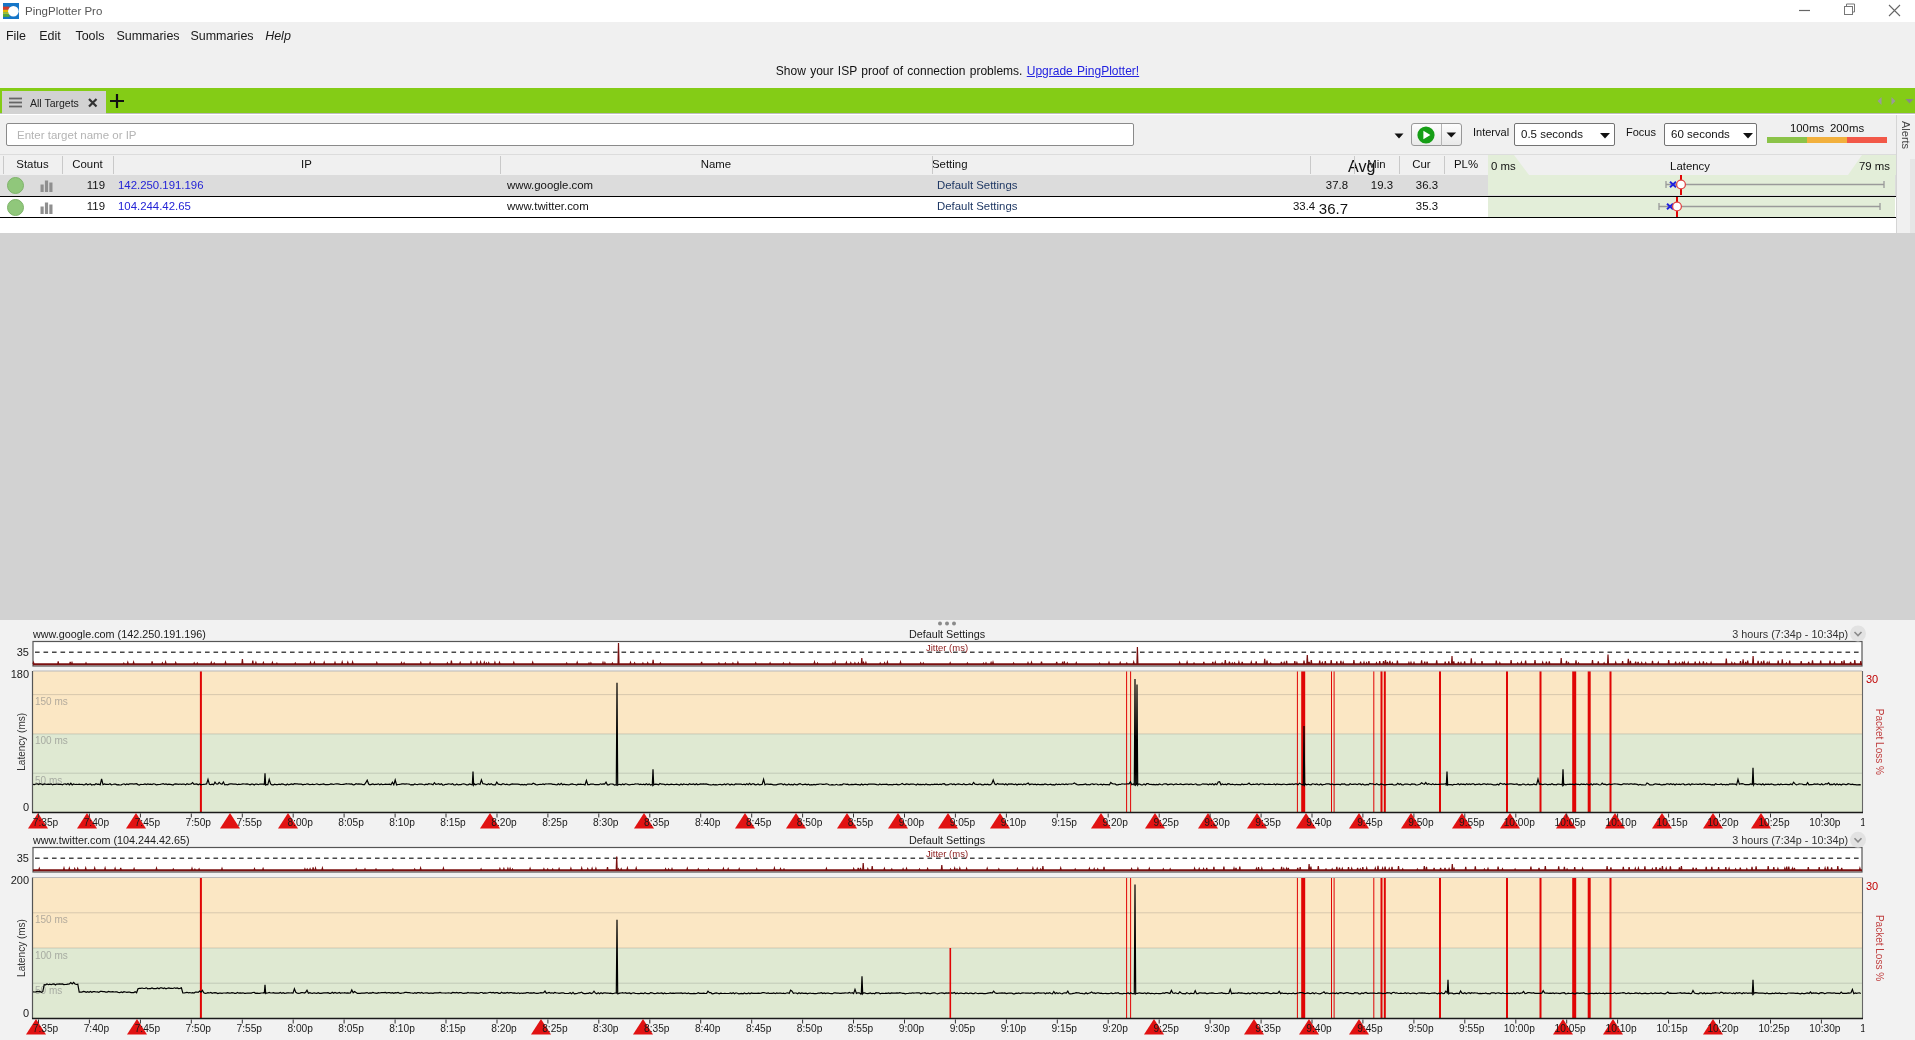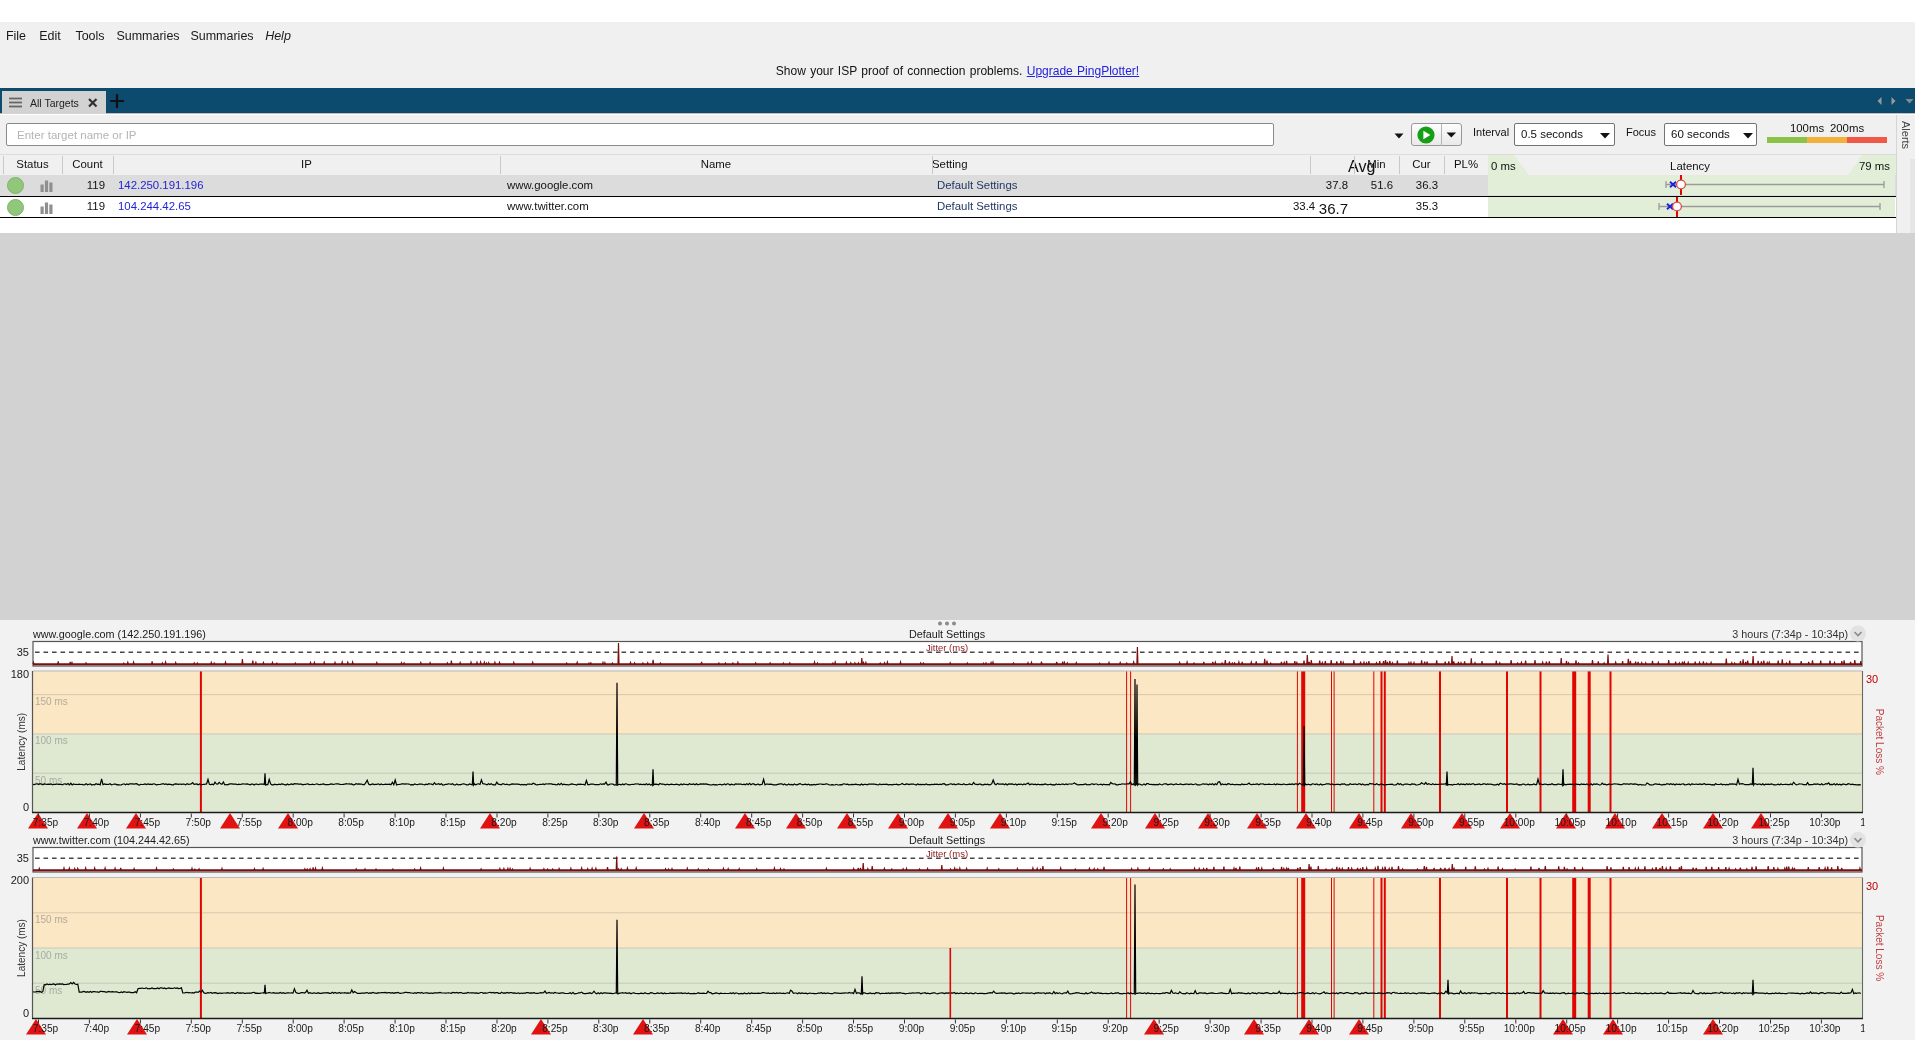--- a/index.html
+++ b/index.html
@@ -2,31 +2,48 @@
 <html><head><meta charset="utf-8"><title>PingPlotter Pro</title>
 <style>
   html,body{margin:0;padding:0;background:#fff;}
   *{box-sizing:border-box;}
   body{font-family:"Liberation Sans", sans-serif;-webkit-font-smoothing:antialiased;}
   .abs{position:absolute;}
   #win{position:relative;width:1915px;height:1040px;overflow:hidden;background:#fff;}
 </style></head><body>
 <div id="win">
 
+<div class="abs" style="left:0;top:0;width:1915px;height:22px;background:#fff;">
+ <svg class="abs" style="left:3px;top:3px" width="16" height="16">
+   <rect width="16" height="16" fill="#1576c8"></rect>
+   <rect x="0" y="3.6" width="6.5" height="3.2" fill="#d63a2a"></rect>
+   <rect x="0" y="6.8" width="6.5" height="2.4" fill="#e8b800"></rect>
+   <rect x="0" y="9.2" width="6.5" height="2.2" fill="#a6c52e"></rect>
+   <rect x="0" y="11.4" width="6.5" height="2.4" fill="#5aaa32"></rect>
+   <circle cx="10.4" cy="8.3" r="5.3" fill="#fff"></circle>
+ </svg>
+ <div class="abs" style="left:25px;top:4.5px;font-size:11.5px;color:#555;">PingPlotter Pro</div>
+ <svg class="abs" style="left:1795px;top:0" width="120" height="22">
+   <line x1="4" y1="10.5" x2="15" y2="10.5" stroke="#666" stroke-width="1.2"></line>
+   <rect x="49.5" y="6.5" width="8" height="8" fill="none" stroke="#777" stroke-width="1"></rect>
+   <path d="M51.5 6.5 v-2.5 h8 v8 h-2.5" fill="none" stroke="#777" stroke-width="1"></path>
+   <path d="M94 5 l11 11 M105 5 l-11 11" stroke="#666" stroke-width="1.1"></path>
+ </svg>
+</div>
 <div class="abs" style="left:0;top:22px;width:1915px;height:66px;background:#f0f0f0;">
       <div class="abs" style="left:16px;top:7px;width:80px;margin-left:-40px;text-align:center;font-size:12.5px;color:#1a1a1a;">File</div>
       <div class="abs" style="left:50px;top:7px;width:80px;margin-left:-40px;text-align:center;font-size:12.5px;color:#1a1a1a;">Edit</div>
       <div class="abs" style="left:90px;top:7px;width:80px;margin-left:-40px;text-align:center;font-size:12.5px;color:#1a1a1a;">Tools</div>
       <div class="abs" style="left:148px;top:7px;width:80px;margin-left:-40px;text-align:center;font-size:12.5px;color:#1a1a1a;">Summaries</div>
       <div class="abs" style="left:222px;top:7px;width:80px;margin-left:-40px;text-align:center;font-size:12.5px;color:#1a1a1a;">Summaries</div>
       <div class="abs" style="left:278px;top:7px;width:80px;margin-left:-40px;text-align:center;font-size:12.5px;color:#1a1a1a;font-style:italic;">Help</div>
 <div class="abs" style="left:0;top:42px;width:1915px;height:18px;text-align:center;font-size:12px;color:#111;word-spacing:1px;">Show your ISP proof of connection problems.&nbsp;<a style="color:#2222e0;text-decoration:underline;">Upgrade PingPlotter!</a></div>
     </div>
 
-<div class="abs" style="left:0;top:88px;width:1915px;height:26px;background:#0c4a6e;border-bottom:1px solid #bdbdbd;text-align:right;">
+<div class="abs" style="left:0;top:88px;width:1915px;height:26px;background:#84cc16;border-bottom:1px solid #bdbdbd;text-align:right;">
  <div class="abs" style="left:2px;top:3px;width:104px;height:23px;background:#d2d2d2;">
    <svg class="abs" style="left:7px;top:6px" width="14" height="11">
      <line x1="0" y1="1.5" x2="13" y2="1.5" stroke="#666" stroke-width="1.8"></line>
      <line x1="0" y1="5.5" x2="13" y2="5.5" stroke="#666" stroke-width="1.8"></line>
      <line x1="0" y1="9.5" x2="13" y2="9.5" stroke="#666" stroke-width="1.8"></line>
    </svg>
    <div class="abs" style="left:28px;top:5.5px;font-size:10.5px;color:#222;">All Targets</div>
    <svg class="abs" style="left:85px;top:6px" width="12" height="12">
           <path d="M2 2 L9.5 9.5 M9.5 2 L2 9.5" stroke="#333" stroke-width="2.2"></path>
         </svg>
@@ -35,21 +52,21 @@
         <path d="M8 1 V15 M1 8 H15" stroke="#111" stroke-width="2.2"></path>
       </svg>
  <svg class="abs" style="left:1874px;top:7px" width="41px" height="12">
    <path d="M7.5 2 L3.5 6 L7.5 10 z" fill="#9a9a9a"></path>
    <path d="M17.5 2 L21.5 6 L17.5 10 z" fill="#9a9a9a"></path>
    <path d="M31.5 4 l4 4.5 l4 -4.5 z" fill="#888"></path>
  </svg>
 </div>
 
 <div class="abs" style="left:0;top:115px;width:1915px;height:40px;background:#f0f0f0;border-bottom:1px solid #dcdcdc;">
- <div class="abs" style="left:6px;top:8px;width:1268px;height:22.5px;background:#fff;border:1px solid #8a8a8a;border-radius:2px;">
+ <div class="abs" style="left:6px;top:8px;width:1128px;height:22.5px;background:#fff;border:1px solid #8a8a8a;border-radius:2px;">
    <div class="abs" style="left:10px;top:4.5px;font-size:11.5px;color:#b4b4b4;">Enter target name or IP</div>
    <svg class="abs" style="left:1386px;top:8px" width="12" height="8">
           <path d="M1.5 1.5 l4.5 5 l4.5 -5 z" fill="#111"></path>
         </svg>
  </div>
  <div class="abs" style="left:1411px;top:7.5px;width:51px;height:23.5px;background:linear-gradient(#fdfdfd,#e9e9e9);border:1px solid #989898;border-radius:3px;">
    <svg class="abs" style="left:5px;top:2.5px" width="18" height="18">
      <circle cx="9" cy="9" r="8.6" fill="#169e16"></circle>
      <path d="M6.4 4.8 L13.4 9 L6.4 13.2 z" fill="#fff"></path>
    </svg>
@@ -117,21 +134,21 @@
       <svg class="abs" style="left:40px;top:5px" width="14" height="12">
         <rect x="0.5" y="4.5" width="3.2" height="7.5" fill="#8f8f8f"></rect>
         <rect x="4.9" y="0.5" width="3.2" height="11.5" fill="#8f8f8f"></rect>
         <rect x="9.3" y="2.5" width="3.2" height="9.5" fill="#8f8f8f"></rect>
       </svg>
       <div class="abs" style="left:0;top:3.5px;width:105px;text-align:right;font-size:11.4px;color:#111;">119</div>
       <div class="abs" style="left:118px;top:3.5px;font-size:11.4px;color:#2323d6;">142.250.191.196</div>
       <div class="abs" style="left:507px;top:3.5px;font-size:11.4px;color:#111;">www.google.com</div>
       <div class="abs" style="left:937px;top:3.5px;font-size:11.4px;color:#1f3864;">Default Settings</div>
       <div class="abs" style="left:1248px;top:3.5px;width:100px;text-align:right;font-size:11.4px;color:#111;">37.8</div>
-      <div class="abs" style="left:1293px;top:3.5px;width:100px;text-align:right;font-size:11.4px;color:#111;">51.6</div>
+      <div class="abs" style="left:1293px;top:3.5px;width:100px;text-align:right;font-size:11.4px;color:#111;">19.3</div>
       <div class="abs" style="left:1338px;top:3.5px;width:100px;text-align:right;font-size:11.4px;color:#111;">36.3</div>
       <div class="abs" style="left:1488px;top:0;width:407px;height:19.9px;background:#e3eed9;">
         <svg width="407" height="20" style="position:absolute;left:0;top:0">
           <line x1="178" y1="9.5" x2="396" y2="9.5" stroke="#9a9a9a" stroke-width="1.3"></line>
           <line x1="178" y1="6" x2="178" y2="13" stroke="#9a9a9a" stroke-width="1.3"></line>
           <line x1="396" y1="6" x2="396" y2="13" stroke="#9a9a9a" stroke-width="1.3"></line>
           <rect x="192" y="0" width="2" height="20" fill="#e00505"></rect>
           <path d="M182 6.7 l6 5.6 M182 12.3 l6 -5.6" stroke="#2222dd" stroke-width="1.9"></path>
           <circle cx="193" cy="9.5" r="4.4" fill="#fff" stroke="#e04545" stroke-width="1.3"></circle>
         </svg>

